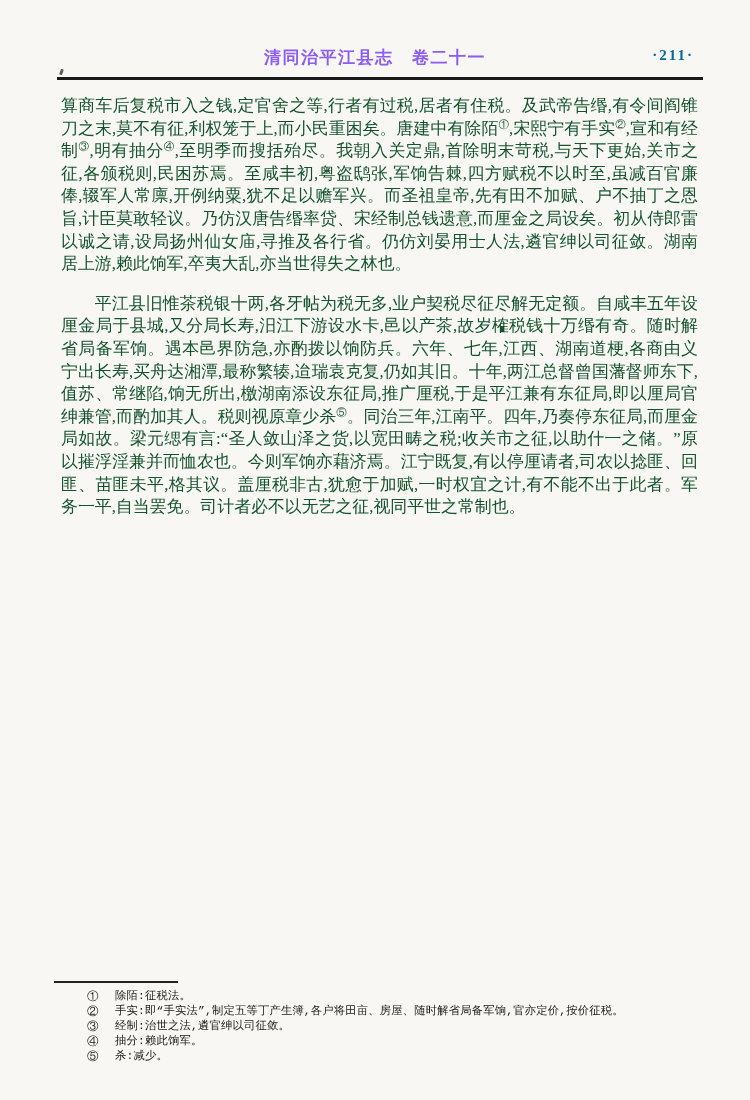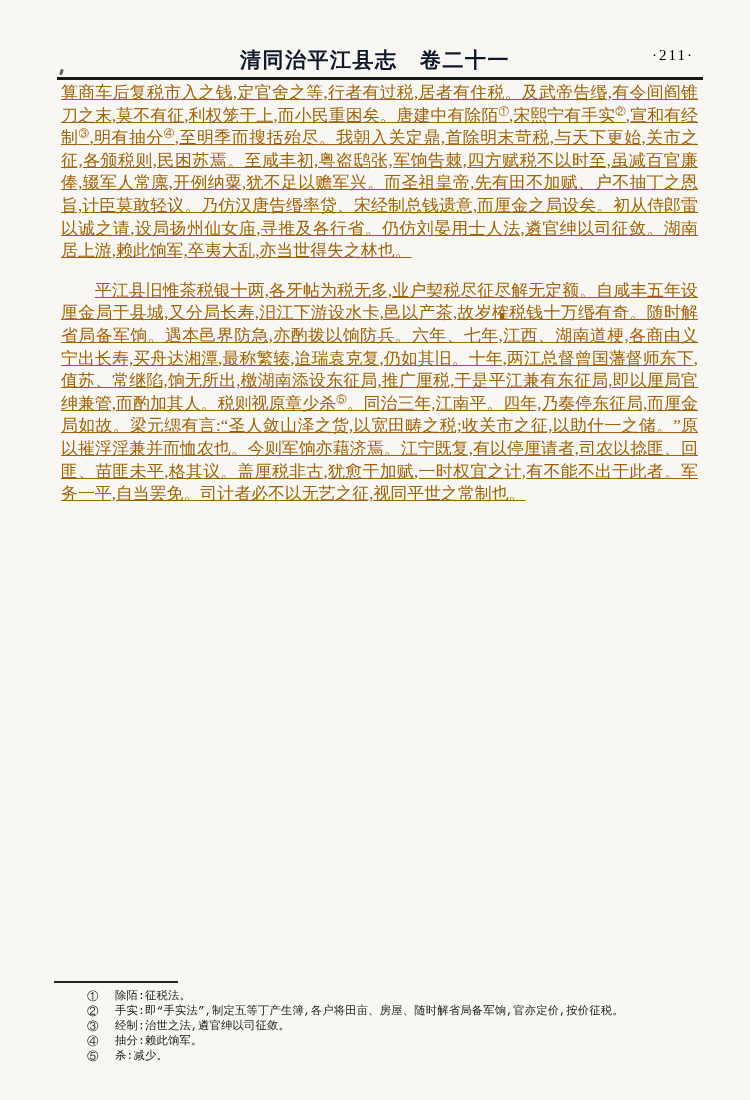--- a/index.html
+++ b/index.html
@@ -15,48 +15,47 @@
     color:#161616;
     overflow:hidden;
   }
   
   .header{
     position:absolute;top:46px;left:0;width:750px;height:26px;
   }
   .book-title{
     position:absolute;left:0;right:0;
     text-align:center;
-    font-size:21px;font-weight:700;
+    font-size:17px;font-weight:700;
     letter-spacing:1.5px;
-    color:#0f172a;
+    color:#8b5cf6;
   }
   .page-number{
     position:absolute;right:56px;top:1px;
-    font-size:15px;font-weight:400;
+    font-size:15px;font-weight:700;
     letter-spacing:2px;
-    color:#000000;
+    color:#0369a1;
   }
   .header-rule{
     position:absolute;top:77px;left:57px;width:646px;height:3px;
     background:#1a1a1a;
   }
   .scan-speck{
     position:absolute;top:69px;left:60px;width:3px;height:6px;
     background:#2a2a2a;border-radius:1px;transform:rotate(18deg);
     opacity:.75;
   }
   
   .body-text{
-    position:absolute;top:82px;left:61px;width:637px;
+    position:absolute;top:95px;left:61px;width:637px;
     font-size:16.9px;line-height:22.6px;
     text-align:justify;
     word-break:break-all;
     overflow-wrap:anywhere;
-    color:#a16207;
-    text-decoration:underline;
+    color:#14532d;
   }
   .body-text p{
     margin:0;padding:0;
     text-align:justify;
     text-align-last:left;
   }
   .body-text p.indent{ text-indent:2em; margin-top:17px; }
   .fn-ref{
     font-size:0.62em;
     vertical-align:0.55em;

